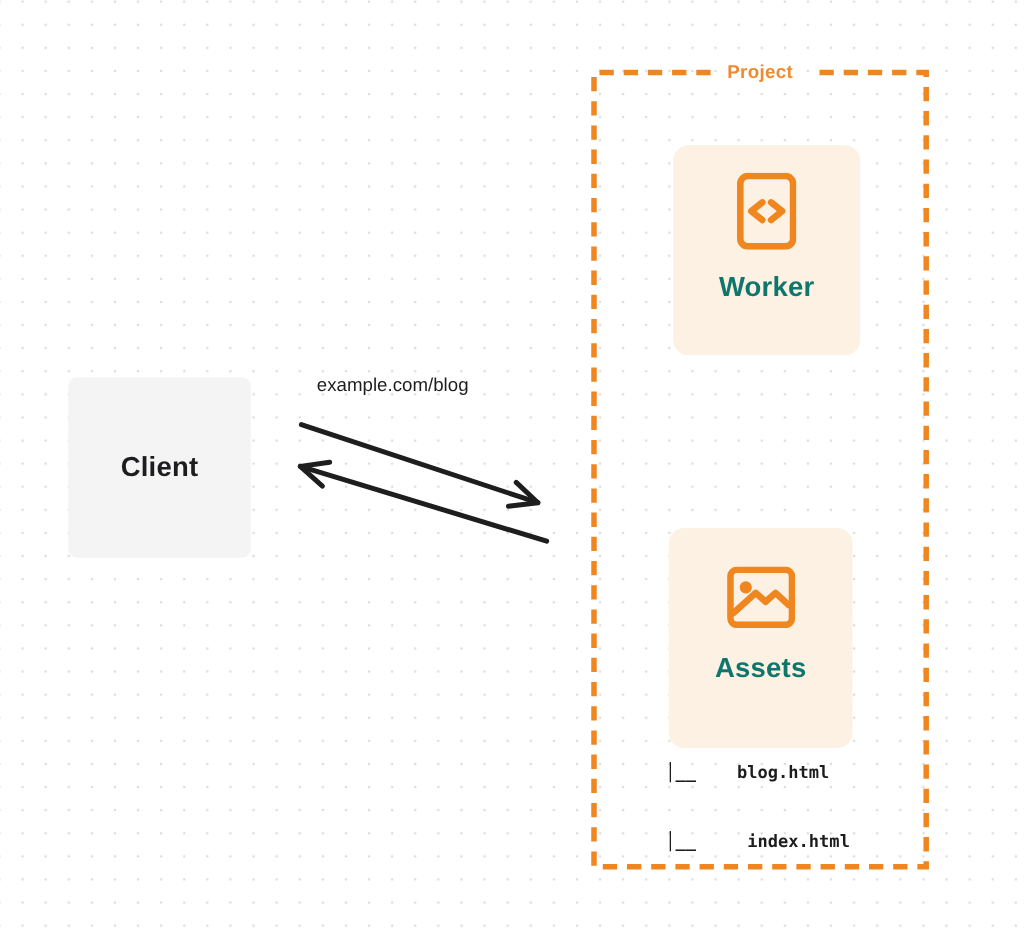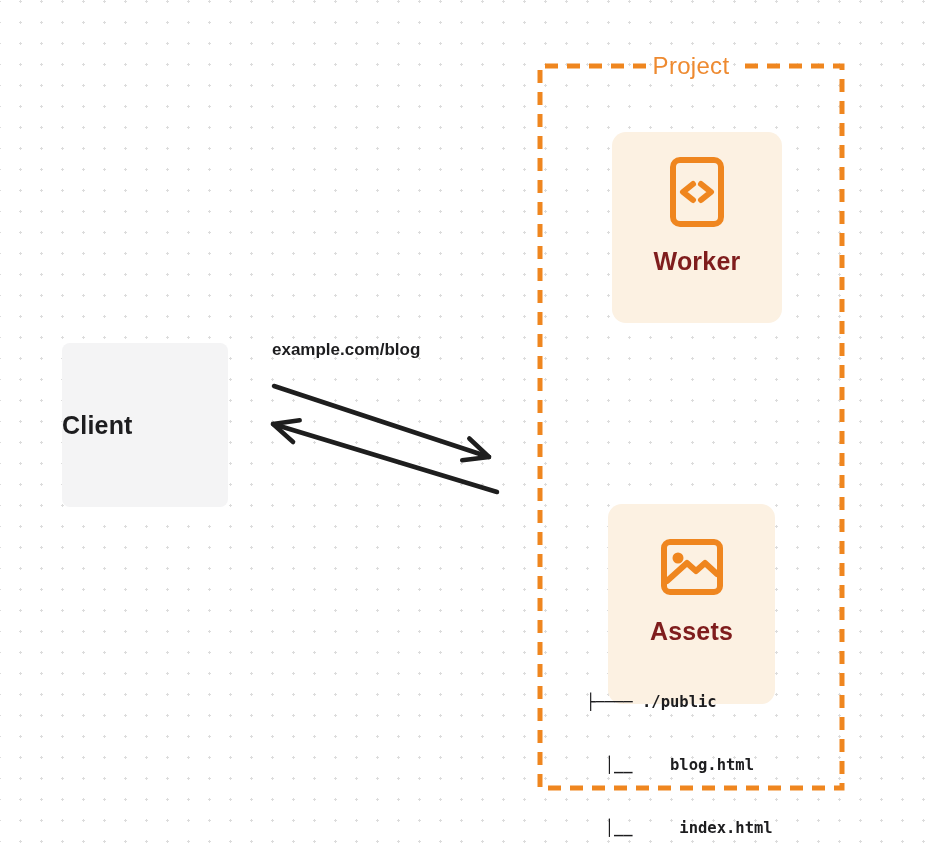--- a/index.html
+++ b/index.html
@@ -27,45 +27,45 @@
   .client-box {
     position: absolute;
     left: 62px;
     top: 343px;
     width: 166px;
     height: 164px;
     background: #f4f4f5;
     border-radius: 8px;
     display: flex;
     align-items: center;
-    justify-content: flex-start;
+    justify-content: center;
   }
   .client-label {
     font-size: 25px;
     font-weight: 700;
     color: #1d1d1f;
     letter-spacing: 0.2px;
   }
   .request-label {
     position: absolute;
-    left: 272px;
+    left: 288px;
     top: 340px;
     font-size: 17px;
-    font-weight: 700;
+    font-weight: 400;
     color: #1d1d1f;
   }
   .project-label {
     position: absolute;
     left: 540px;
     top: 66px;
     width: 302px;
     text-align: center;
     transform: translateY(-50%);
-    font-size: 24px;
-    font-weight: 400;
+    font-size: 17px;
+    font-weight: 700;
     color: #ee8a30;
     letter-spacing: 0.3px;
   }
   .card {
     position: absolute;
     background: #fcf1e2;
     border-radius: 14px;
     display: flex;
     flex-direction: column;
     align-items: center;
@@ -76,26 +76,25 @@
     width: 170px;
     height: 166px;
     padding-top: 25px;
   }
   .card-assets {
     left: 608px;
     top: 480px;
     width: 167px;
     height: 165px;
     padding-top: 35px;
-    margin-top: 24px;
   }
   .card-label {
     font-size: 25px;
     font-weight: 700;
-    color: #7f1d1d;
+    color: #0f766e;
     letter-spacing: 0.2px;
   }
   .card-worker .card-label { margin-top: 20px; }
   .card-assets .card-label { margin-top: 22px; }
   .file-tree {
     position: absolute;
     left: 586px;
     top: 650px;
     font-family: "DejaVu Sans Mono", monospace;
     font-size: 15.5px;
@@ -146,19 +145,18 @@
   <div class="card card-assets">
     <svg width="62" height="56" viewBox="0 0 62 56" fill="none" stroke="#ef861f" stroke-width="6" stroke-linecap="round" stroke-linejoin="round">
       <rect x="3" y="3" width="56" height="50" rx="6"></rect>
       <circle cx="17" cy="19" r="5.5" fill="#ef861f" stroke="none"></circle>
       <polyline points="6,42 26,24 35,32 44,24 56,35"></polyline>
     </svg>
     <span class="card-label">Assets</span>
   </div>
 
   <div class="file-tree">
-    <div class="file-tree-line">├──── ./public</div>
     <div class="file-tree-line">  │__    blog.html</div>
     <div class="file-tree-line">  │__     index.html</div>
     
   </div>
 
 </div>
 
 </body></html>

